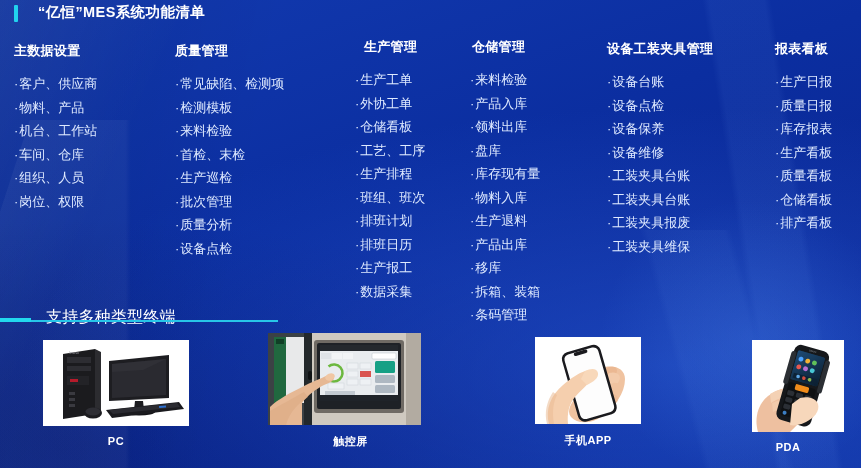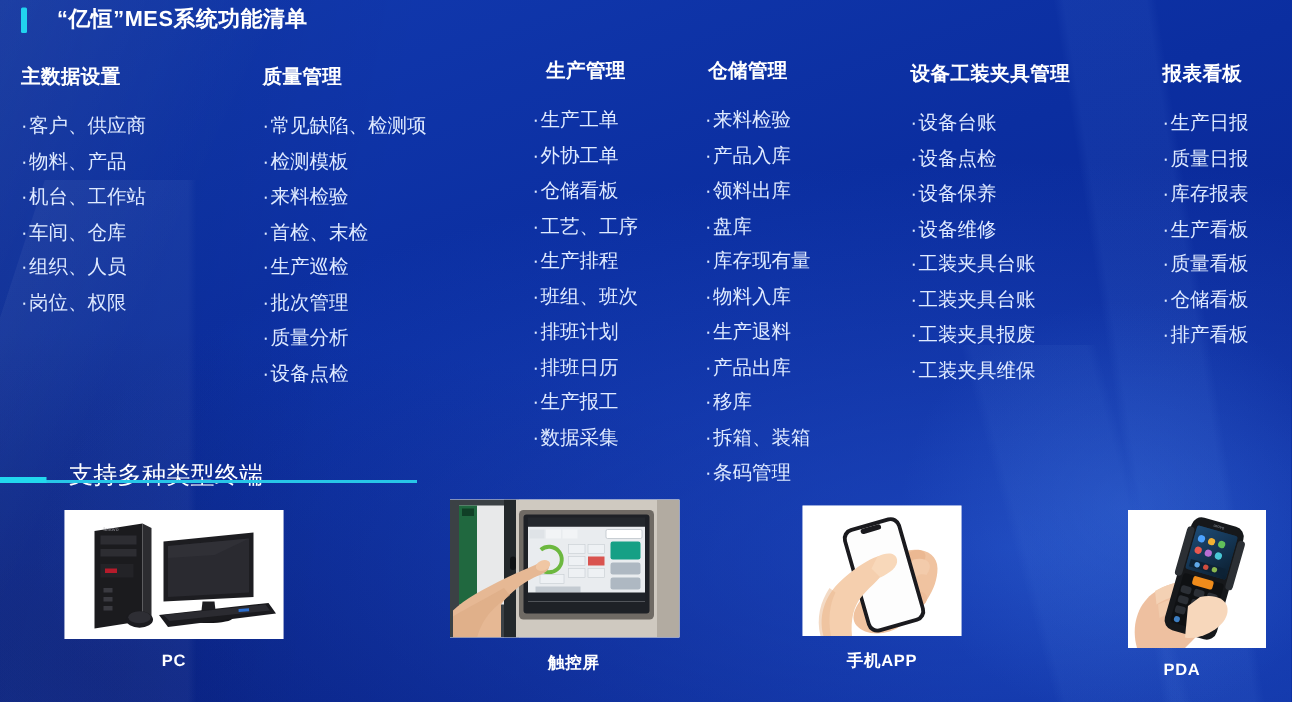--- a/index.html
+++ b/index.html
@@ -340,21 +340,21 @@
         <polygon points="66,70 134,63 137,67 70,74" fill="#2b2b31"></polygon>
         <rect x="116" y="66" width="7" height="2" fill="#2b6fd0" transform="rotate(-4 116 66)"></rect>
 
         <ellipse cx="50" cy="73" rx="9" ry="5.5" fill="#1b1b1f"></ellipse>
         <ellipse cx="50" cy="71.5" rx="7.5" ry="4" fill="#2e2e34"></ellipse>
       </svg>
     </div>
     <div class="dev-caption">PC</div>
   </div>
 
-  <div class="device" style="left:300px;top:333px;width:165px;">
+  <div class="device" style="left:268px;top:333px;width:165px;">
     <div class="dev-frame" style="width:153px;height:92px;">
       <svg viewBox="0 0 153 92" width="153" height="92">
         <rect x="0" y="0" width="153" height="92" fill="#b9b3ab"></rect>
 
         <rect x="0" y="0" width="44" height="92" fill="#3b4145"></rect>
         <rect x="6" y="4" width="30" height="66" fill="#e8e9ea"></rect>
         <rect x="6" y="4" width="12" height="66" fill="#20683f"></rect>
         <rect x="8" y="6" width="8" height="5" fill="#103f26"></rect>
         <rect x="36" y="0" width="10" height="92" fill="#23282b"></rect>
         <rect x="40" y="38" width="4" height="9" rx="2" fill="#0f1214"></rect>

